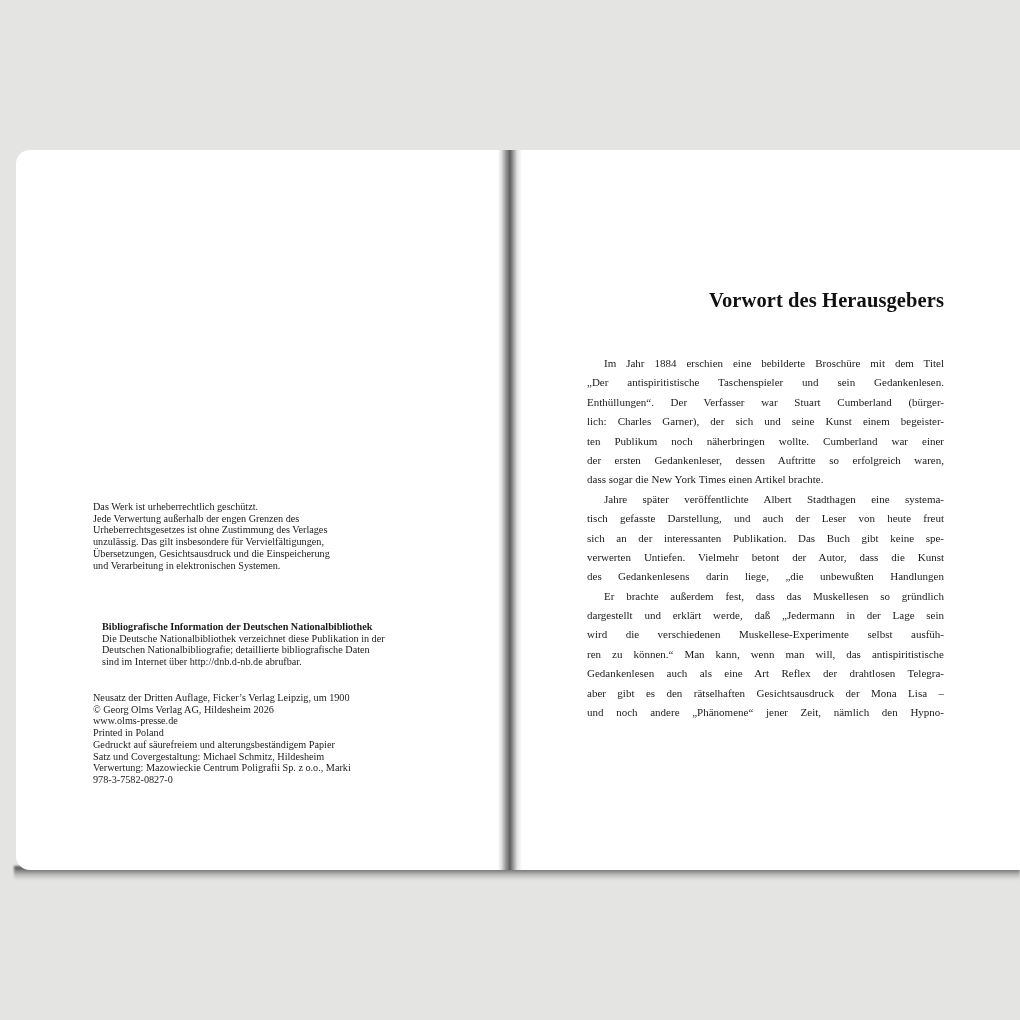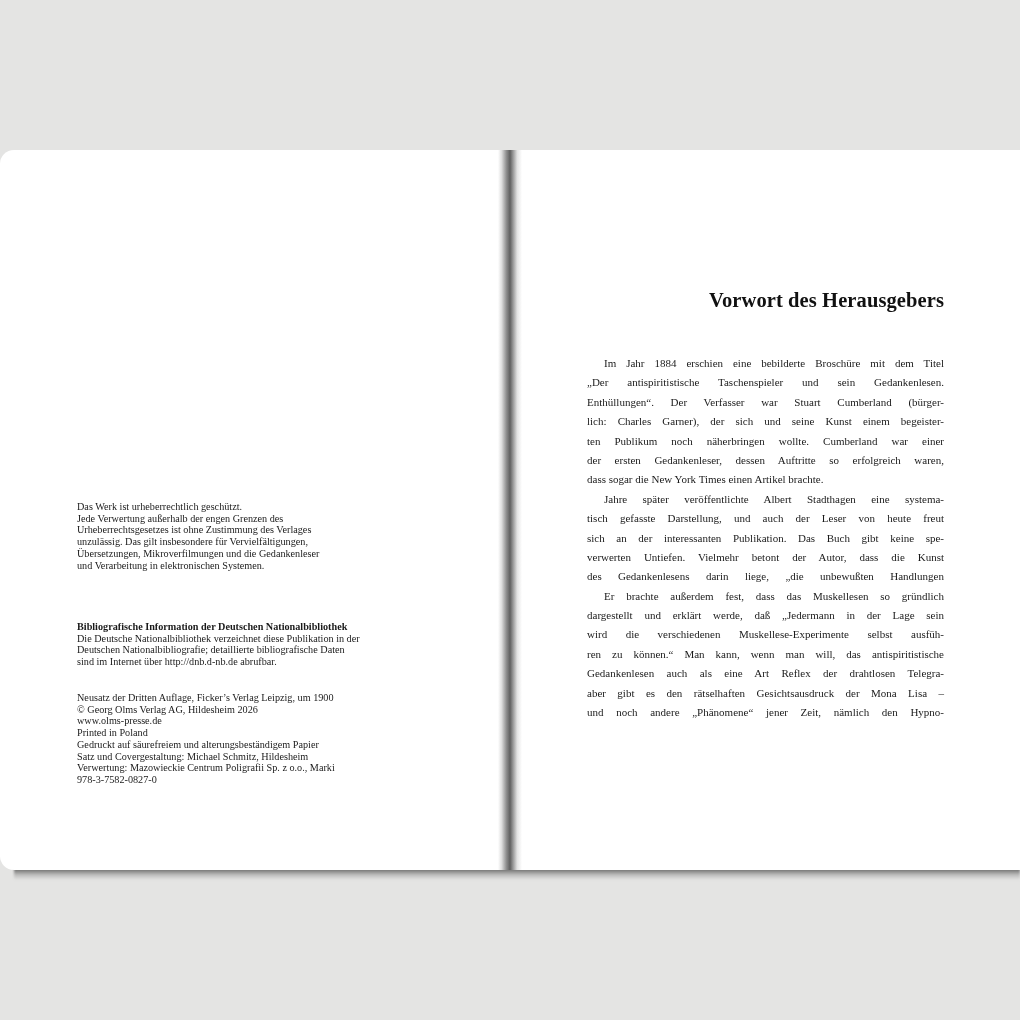--- a/index.html
+++ b/index.html
@@ -25,21 +25,21 @@
       background: linear-gradient(to bottom, rgba(70,70,70,0.95) 0%, rgba(90,90,90,0.75) 30%, rgba(140,140,140,0.4) 65%, rgba(228,228,227,0) 100%);
       filter: blur(1px);
     }
     .page {
       position: absolute;
       top: 150px;
       height: 720px;
       background: #ffffff;
     }
     .page-left {
-      left: 0;
+      left: 16px;
       width: 606px;
       border-radius: 14px;
     }
     .page-right {
       left: 510px;
       width: 510px;
     }
     .spine-shadow {
       position: absolute;
       left: 498px;
@@ -60,21 +60,21 @@
       left: 77px;
       width: 330px;
       font-family: "Liberation Serif", "DejaVu Serif", serif;
       font-size: 10.2px;
       line-height: 11.7px;
       color: #1a1a1a;
     }
     .imprint div { white-space: nowrap; }
     .imprint .bold { font-weight: bold; }
     .imprint-copyright { top: 351px; }
-    .imprint-biblio { top: 471px; }
+    .imprint-biblio { top: 471px; margin-left: 9px; }
     .imprint-edition { top: 542px; }
 
     .preface-title {
       position: absolute;
       left: 76px;
       width: 358px;
       top: 139px;
       text-align: right;
       font-family: "Liberation Serif", "DejaVu Serif", serif;
       font-weight: bold;
@@ -111,21 +111,21 @@
 
 <div class="stage">
   <div class="spread-shadow"></div>
 
   <div class="page page-left">
     <div class="imprint imprint-copyright">
       <div>Das Werk ist urheberrechtlich geschützt.</div>
       <div>Jede Verwertung außerhalb der engen Grenzen des</div>
       <div>Urheberrechtsgesetzes ist ohne Zustimmung des Verlages</div>
       <div>unzulässig. Das gilt insbesondere für Vervielfältigungen,</div>
-      <div>Übersetzungen, Mikroverfilmungen und die Gedankenleser</div>
+      <div>Übersetzungen, Gesichtsausdruck und die Einspeicherung</div>
       <div>und Verarbeitung in elektronischen Systemen.</div>
     </div>
 
     <div class="imprint imprint-biblio">
       <div class="bold">Bibliografische Information der Deutschen Nationalbibliothek</div>
       <div>Die Deutsche Nationalbibliothek verzeichnet diese Publikation in der</div>
       <div>Deutschen Nationalbibliografie; detaillierte bibliografische Daten</div>
       <div>sind im Internet über http://dnb.d-nb.de abrufbar.</div>
     </div>
 

